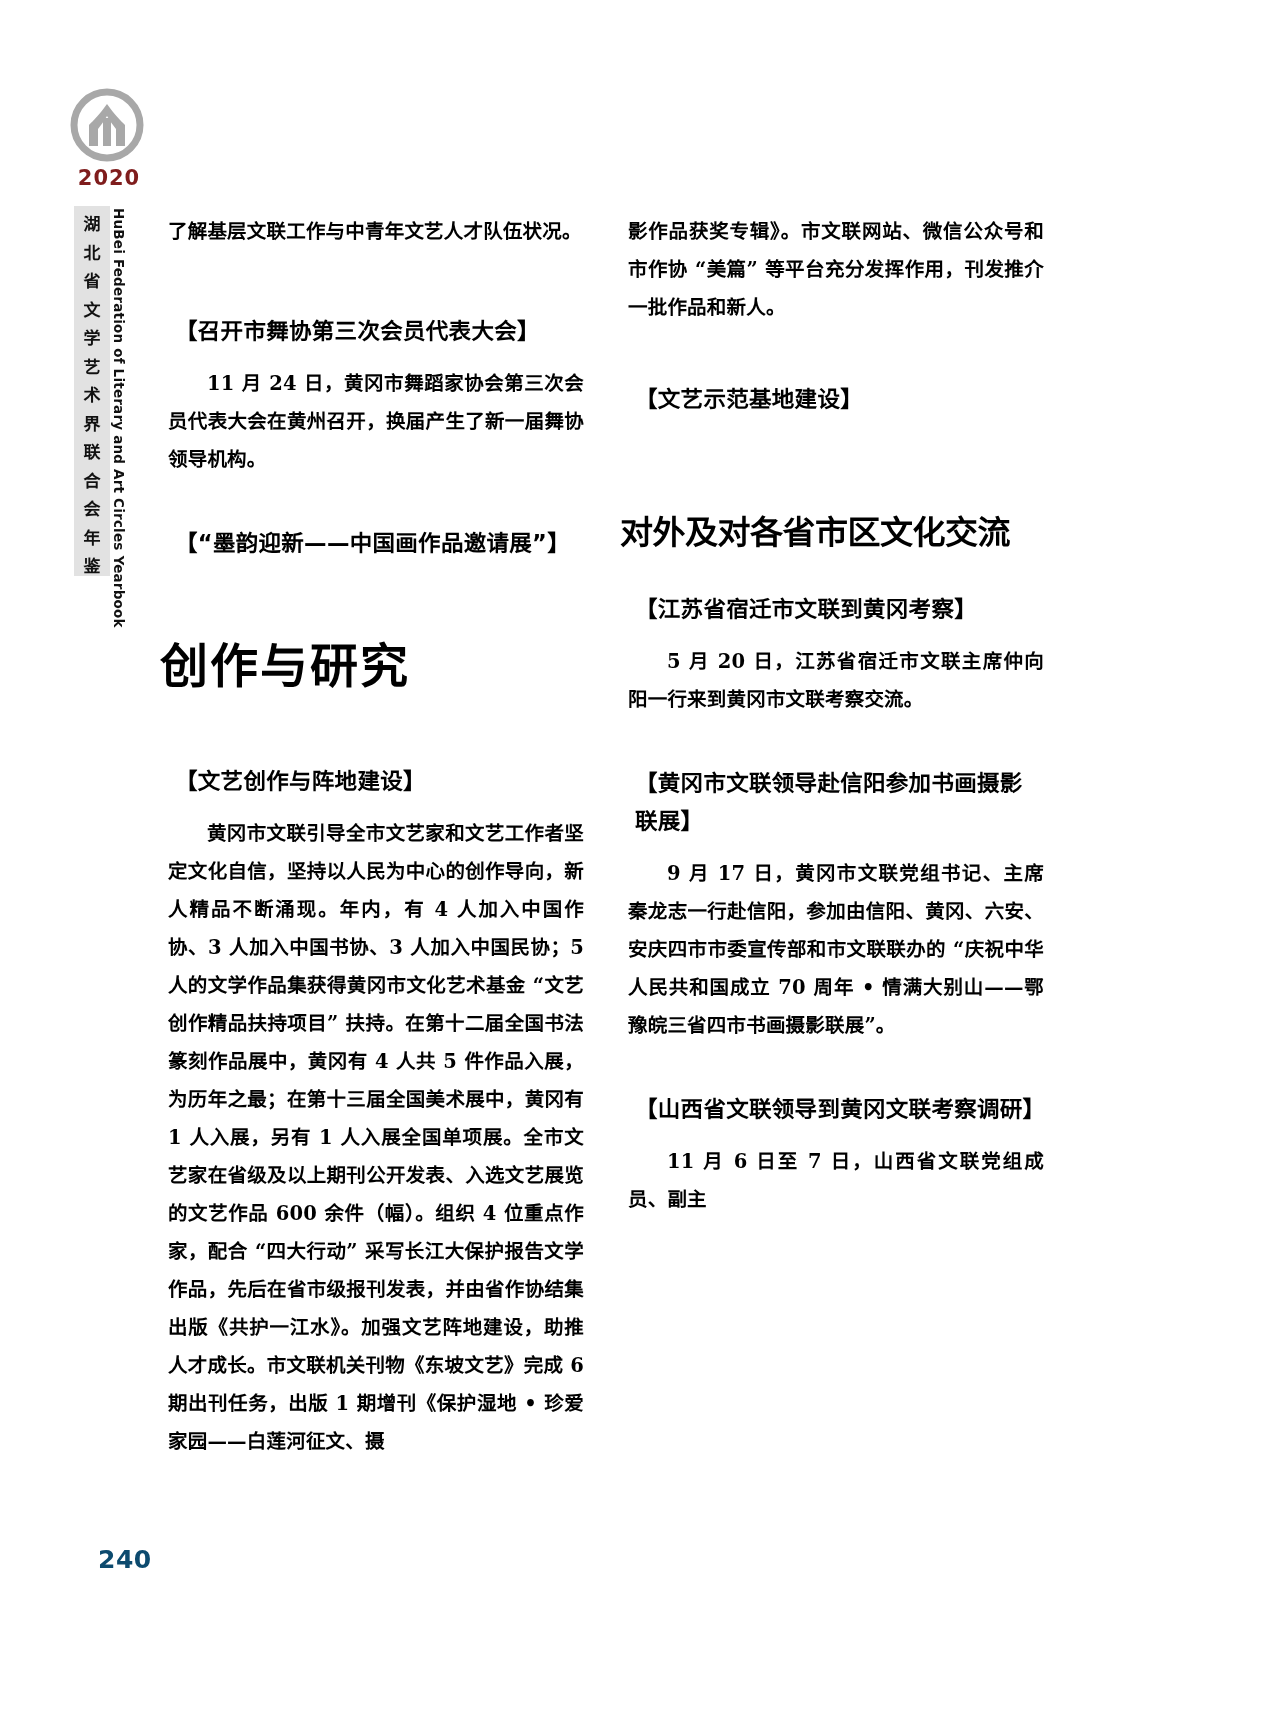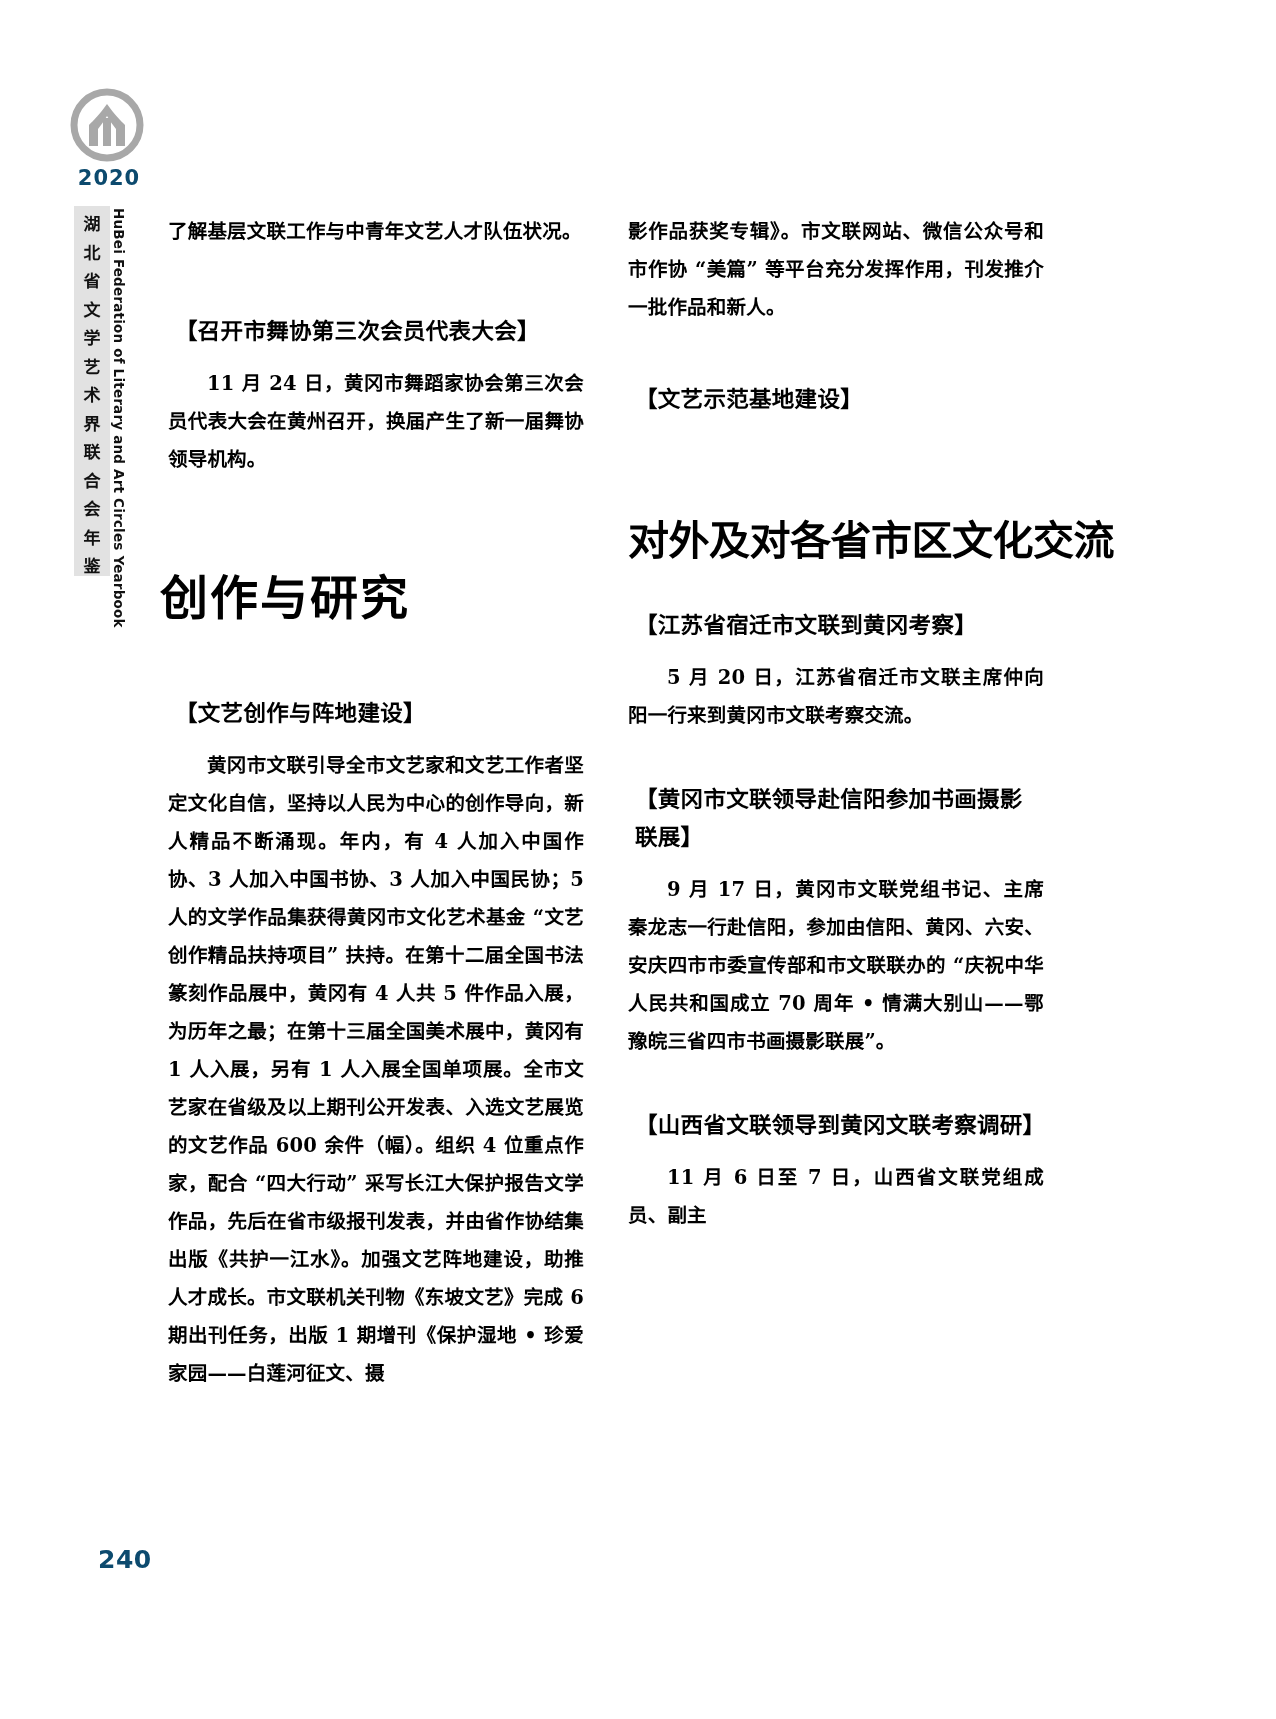--- a/index.html
+++ b/index.html
@@ -44,21 +44,21 @@
   .logo-year {
     position: absolute;
     left: 8px;
     top: 78px;
     width: 78px;
     text-align: center;
     font-family: "DejaVu Sans", "Liberation Sans", sans-serif;
     font-weight: 700;
     font-size: 21px;
     letter-spacing: 1px;
-    color: #0c4a6e;
+    color: #7f1d1d;
   }
 
   .rail-strip {
     position: absolute;
     left: 12px;
     top: 118px;
     width: 36px;
     height: 370px;
     background: #e2e2e2;
   }
@@ -131,26 +131,26 @@
     font-size: 48px;
     line-height: 50px;
     text-align: left;
     letter-spacing: 2px;
     margin: 0;
   }
 
   .section-title-wide {
     font-family: "DejaVu Sans", "Liberation Sans", sans-serif;
     font-weight: 700;
-    font-size: 41px;
+    font-size: 33px;
     line-height: 48px;
     text-align: left;
     letter-spacing: -0.5px;
     white-space: nowrap;
-    margin: 8px;
+    margin: 0;
   }
   .sp-18 { height: 18px; }
   .sp-22 { height: 22px; }
   .sp-30 { height: 30px; }
   .sp-38 { height: 38px; }
   .sp-56 { height: 56px; }
   .sp-64 { height: 64px; }
   .sp-76 { height: 76px; }
 
   
@@ -208,20 +208,21 @@
 
     <p class="para">了解基层文联工作与中青年文艺人才队伍状况。</p>
 
     <div class="sp-38"></div>
 
     <h2 class="bracket-head">【召开市舞协第三次会员代表大会】</h2>
     <p class="para indent">11 月 24 日，黄冈市舞蹈家协会第三次会员代表大会在黄州召开，换届产生了新一届舞协领导机构。</p>
 
     <div class="sp-22"></div>
 
+    <h2 class="bracket-head">【“墨韵迎新——中国画作品邀请展”】</h2>
 
     <div class="sp-64"></div>
 
     <h1 class="section-title">创作与研究</h1>
 
     <div class="sp-56"></div>
 
     <h2 class="bracket-head">【文艺创作与阵地建设】</h2>
     <p class="para indent">黄冈市文联引导全市文艺家和文艺工作者坚定文化自信，坚持以人民为中心的创作导向，新人精品不断涌现。年内，有 4 人加入中国作协、3 人加入中国书协、3 人加入中国民协；5 人的文学作品集获得黄冈市文化艺术基金 “文艺创作精品扶持项目” 扶持。在第十二届全国书法篆刻作品展中，黄冈有 4 人共 5 件作品入展，为历年之最；在第十三届全国美术展中，黄冈有 1 人入展，另有 1 人入展全国单项展。全市文艺家在省级及以上期刊公开发表、入选文艺展览的文艺作品 600 余件（幅）。组织 4 位重点作家，配合 “四大行动” 采写长江大保护报告文学作品，先后在省市级报刊发表，并由省作协结集出版《共护一江水》。加强文艺阵地建设，助推人才成长。市文联机关刊物《东坡文艺》完成 6 期出刊任务，出版 1 期增刊《保护湿地 • 珍爱家园——白莲河征文、摄</p>
   </div>

